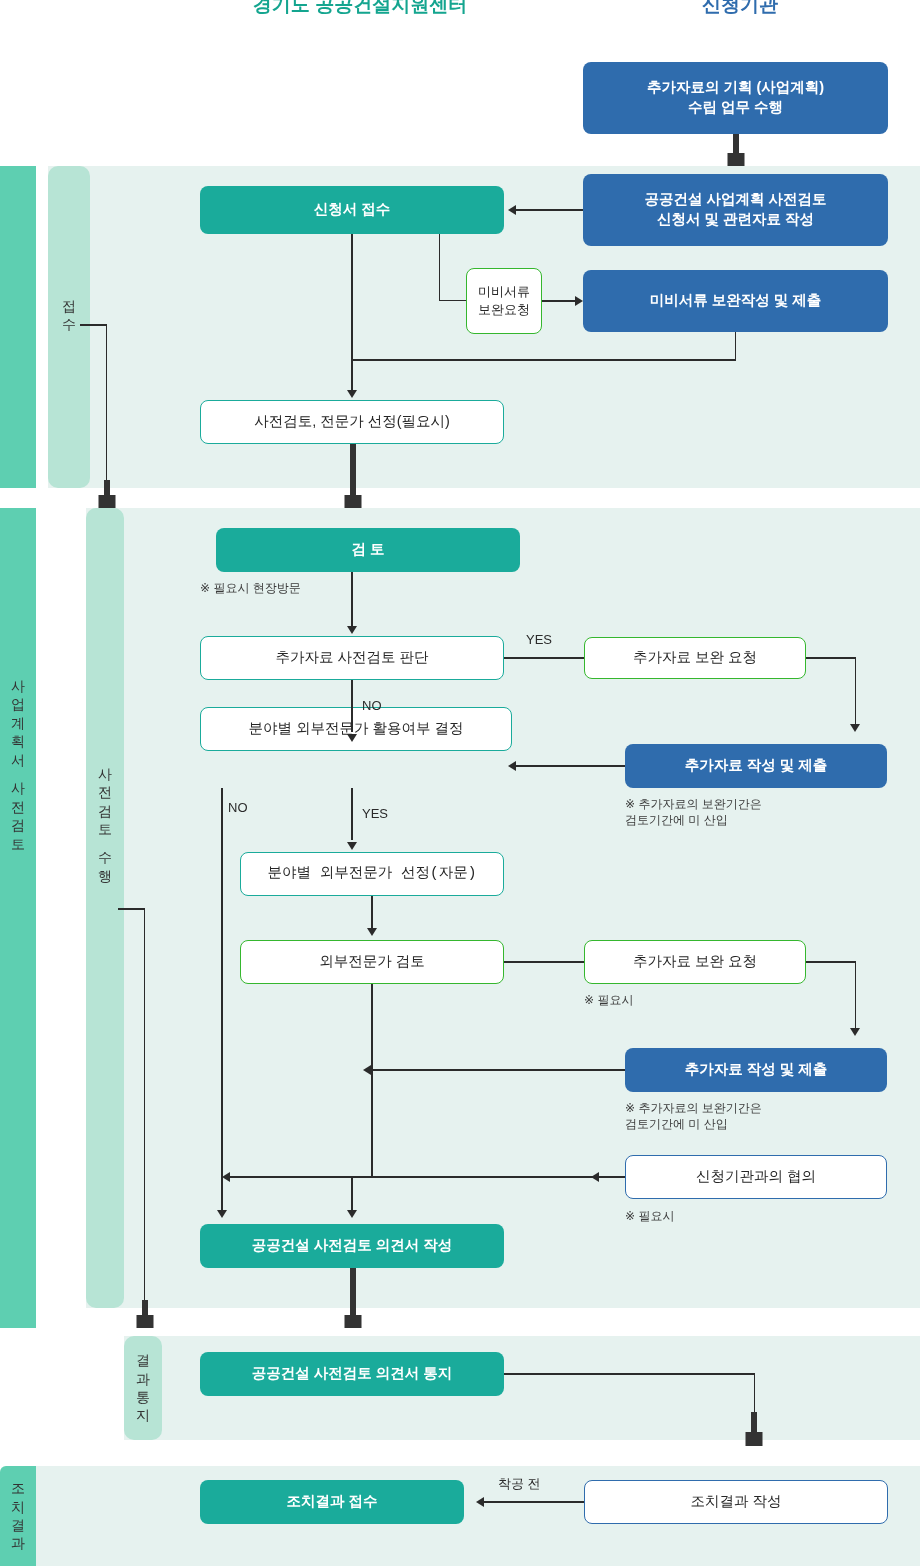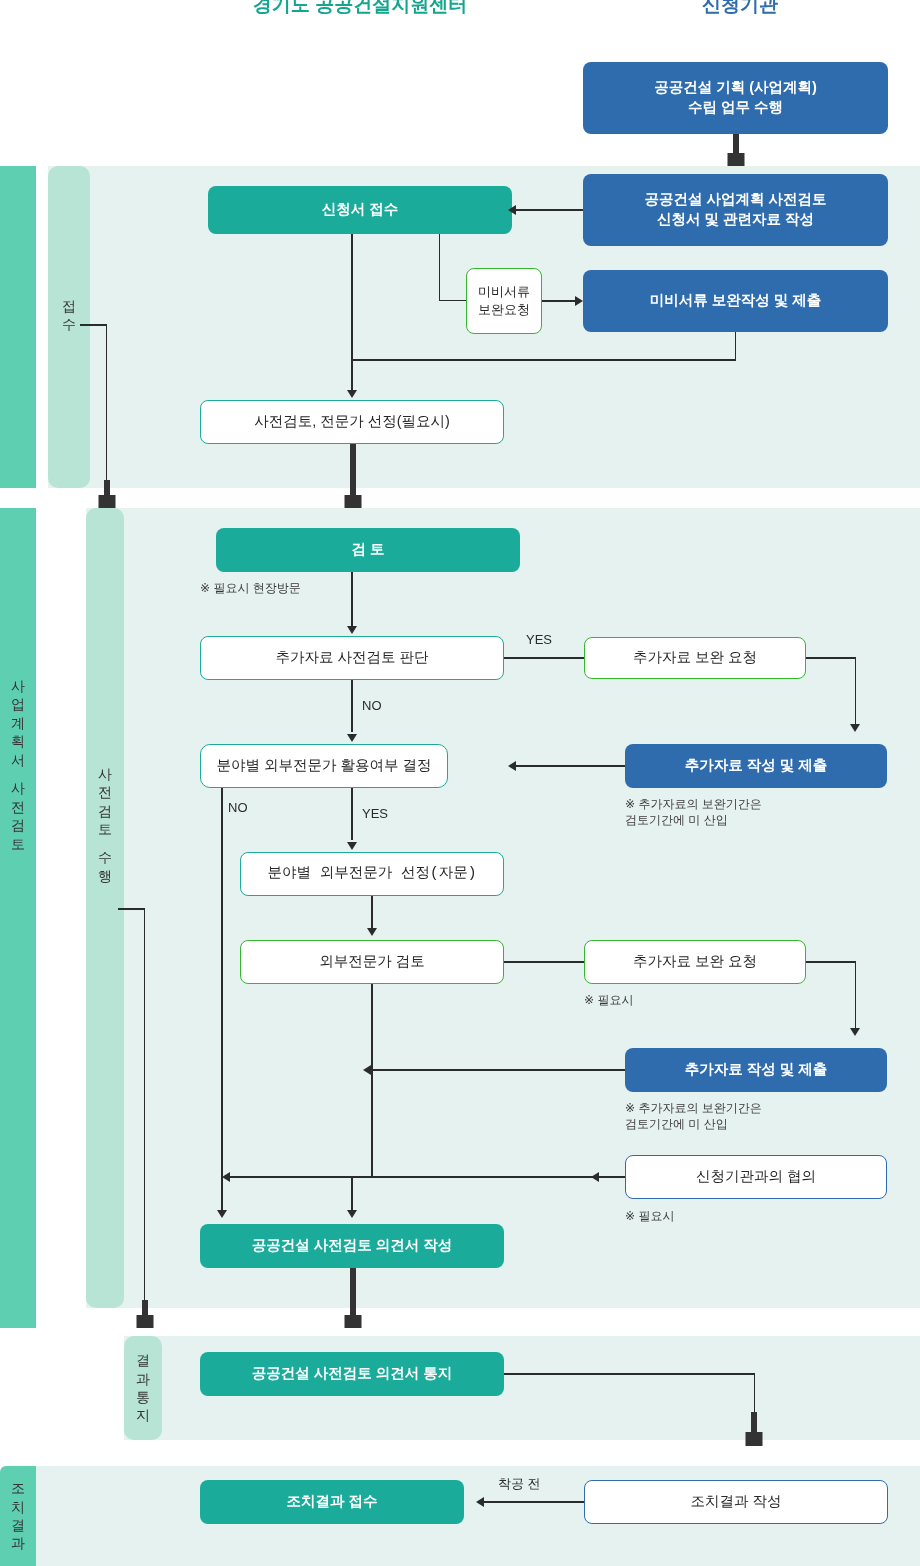--- a/index.html
+++ b/index.html
@@ -99,29 +99,29 @@
   <div class="hdr hdr-left" style="left:180px;top:-8px;width:360px;">경기도 공공건설지원센터</div>
   <div class="hdr hdr-right" style="left:600px;top:-8px;width:280px;">신청기관</div>
 
   <div class="band band-outer" style="left:0px;top:166px;width:36px;height:322px;"></div>
   <div class="vlabel" style="left: 0px; top: 166px; width: 36px; height: 322px; flex-direction: column;"><div style="height: 10px;"></div></div>
 
   <div class="band band-body" style="left:48px;top:166px;width:872px;height:322px;"></div>
   <div class="band band-inner" style="left:48px;top:166px;width:42px;height:322px;"></div>
   <div class="vlabel" style="left: 48px; top: 285px; width: 42px; height: 60px; flex-direction: column;"><div>접</div><div>수</div></div>
 
-  <div class="node n-blue" style="left:583px;top:62px;width:305px;height:72px;">공공건설 기획 (사업계획)
+  <div class="node n-blue" style="left:583px;top:62px;width:305px;height:72px;">추가자료의 기획 (사업계획)
 수립 업무 수행</div>
 
   <div class="stub" style="left:727px;top:134px;width:17px;height:32px;">
     <div class="neck" style="top:0;height:24px;"></div>
     <div class="cap" style="height:13px;"></div>
   </div>
 
-  <div class="node n-teal" style="left:208px;top:186px;width:304px;height:48px;text-align:right;">신청서 접수</div>
+  <div class="node n-teal" style="left:200px;top:186px;width:304px;height:48px;text-align:right;">신청서 접수</div>
   <div class="node n-blue" style="left:583px;top:174px;width:305px;height:72px;text-align:center;">공공건설 사업계획 사전검토
 신청서 및 관련자료 작성</div>
   <div class="node n-green-o" style="left:466px;top:268px;width:76px;height:66px;font-size:13px;">미비서류
 보완요청</div>
   <div class="node n-blue" style="left:583px;top:270px;width:305px;height:62px;">미비서류 보완작성 및 제출</div>
   <div class="node n-teal-o" style="left:200px;top:400px;width:304px;height:44px;">사전검토, 전문가 선정(필요시)</div>
 
   <div class="ln lnh" style="left:516px;top:209.3px;width:67px;"></div>
   <div class="ah ah-left" style="left:508px;top:205.3px;"></div>
 
@@ -158,21 +158,21 @@
 
   <div class="node n-teal" style="left:200px;top:528px;width:304px;height:44px;margin-left:16px;">검 토</div>
   <div class="note" style="left:200px;top:580px;">※ 필요시 현장방문</div>
 
   <div class="node n-teal-o" style="left:200px;top:636px;width:304px;height:44px;">추가자료 사전검토 판단</div>
   <div class="node n-green-o" style="left:584px;top:637px;width:222px;height:42px;">추가자료 보완 요청</div>
   <div class="node n-blue" style="left:625px;top:744px;width:262px;height:44px;">추가자료 작성 및 제출</div>
   <div class="note" style="left:625px;top:796px;">※ 추가자료의 보완기간은
    검토기간에 미 산입</div>
 
-  <div class="node n-teal-o" style="left:200px;top:744px;width:248px;height:44px;border-radius:10px;">분야별 외부전문가 활용여부 결정</div>
+  <div class="node n-teal-o" style="left:200px;top:707px;width:312px;height:44px;">분야별 외부전문가 활용여부 결정</div>
   <div class="node n-teal-o" style="left:240px;top:852px;width:264px;height:44px;font-family:Liberation Mono, monospace;">분야별 외부전문가 선정(자문)</div>
   <div class="node n-green-o" style="left:240px;top:940px;width:264px;height:44px;">외부전문가 검토</div>
 
   <div class="node n-green-o" style="left:584px;top:940px;width:222px;height:44px;">추가자료 보완 요청</div>
   <div class="note" style="left:584px;top:992px;">※ 필요시</div>
 
   <div class="node n-blue" style="left:625px;top:1048px;width:262px;height:44px;">추가자료 작성 및 제출</div>
   <div class="note" style="left:625px;top:1100px;">※ 추가자료의 보완기간은
    검토기간에 미 산입</div>
 

